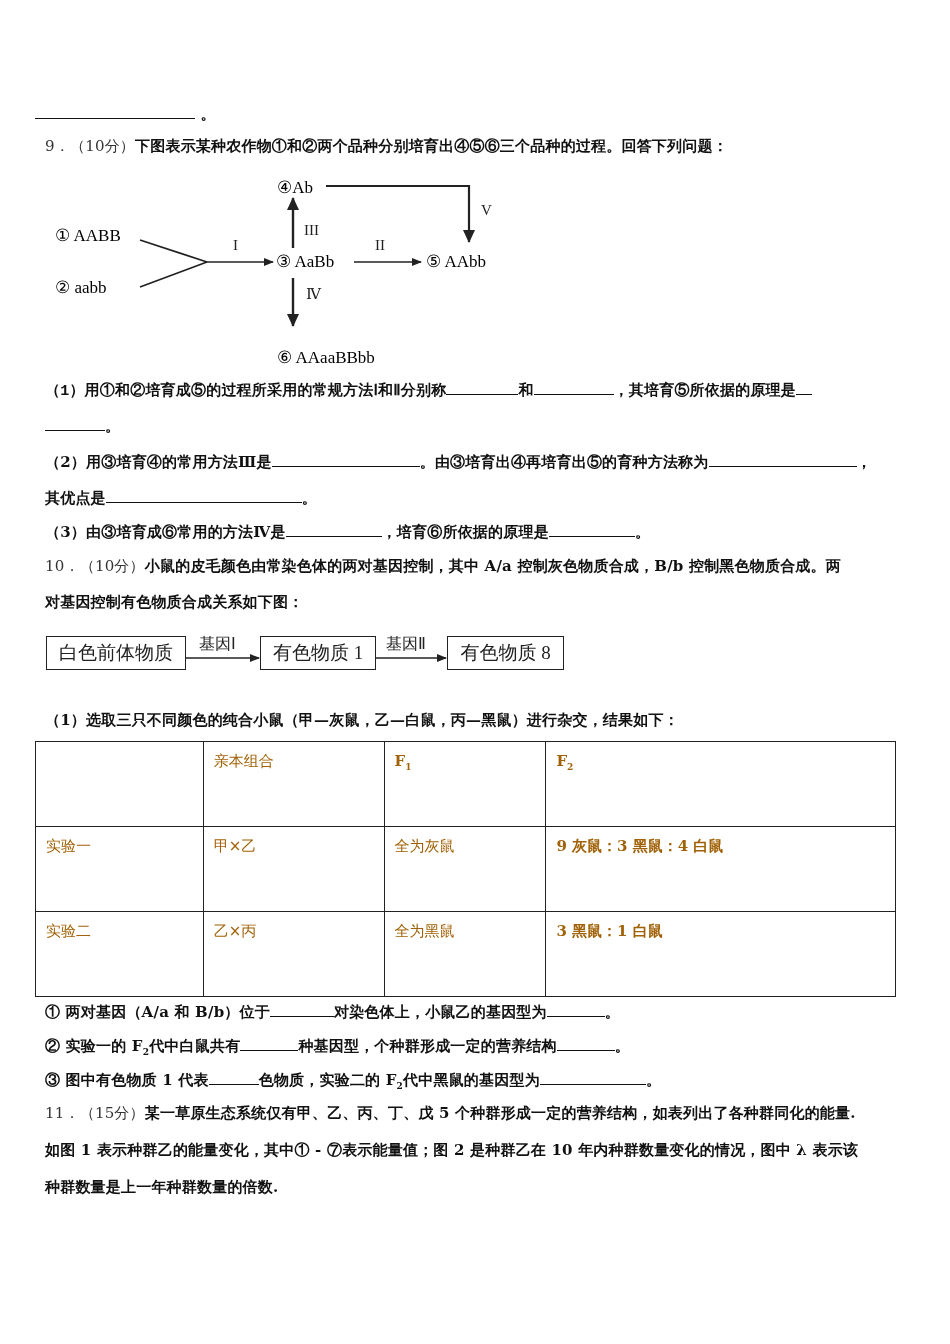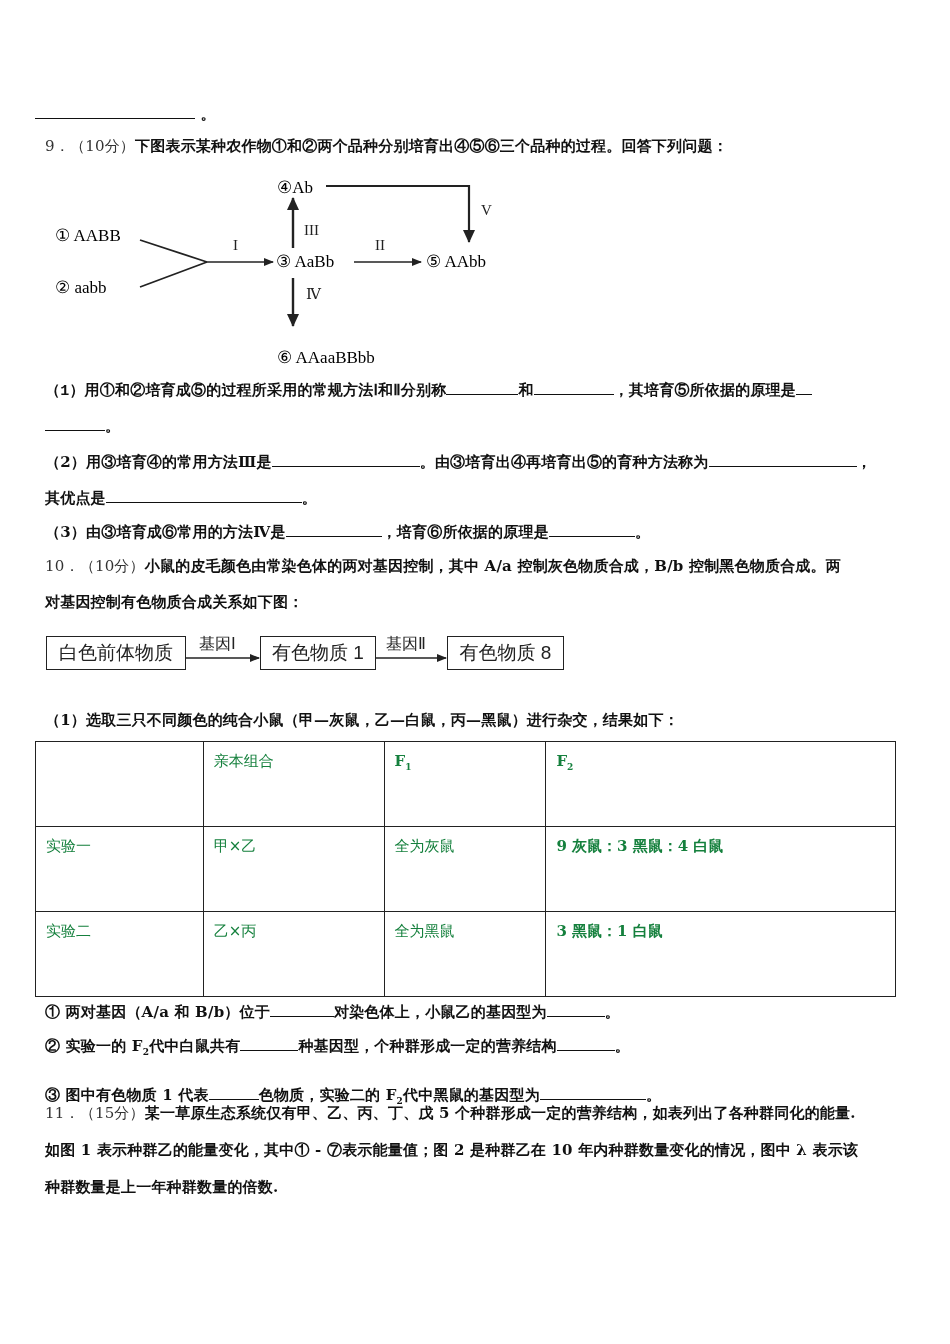--- a/index.html
+++ b/index.html
@@ -9,27 +9,27 @@
   .line { font-size:15px; font-weight:bold; letter-spacing:0.2px; }
   .qnum { font-weight:normal; color:#333; }
   .blank { display:inline-block; border-bottom:1.3px solid #111; height:14px; vertical-align:baseline; }
   .dot { font-weight:bold; }
   
   .dg1 { position:absolute; left:0; top:0; width:950px; height:360px; pointer-events:none; }
   .gen { position:absolute; font-family:"Liberation Serif","DejaVu Serif",serif; font-size:17px; color:#000000; white-space:nowrap; }
   .roman { position:absolute; font-family:"Liberation Serif","DejaVu Serif",serif; font-size:15px; color:#222; }
   
   .fbox { position:absolute; border:1.5px solid #222; height:34px; box-sizing:border-box;
-          font-family:Liberation Sans, sans-serif; font-size:19px; color:#222;
+          font-family:Liberation Serif, serif; font-size:19px; color:#222;
           display:flex; align-items:center; justify-content:center; }
   .flabel { position:absolute; font-family:"DejaVu Sans","Liberation Sans",sans-serif; font-size:16px; color:#222; }
   
   table.exp { position:absolute; left:35px; top:741px; border-collapse:collapse; width:861px; }
   table.exp td { border:1.5px solid #222; vertical-align:top; padding:10px 10px; height:64px;
-                 font-family:"DejaVu Sans","Liberation Sans",sans-serif; font-size:15px; color:#15803d; }
+                 font-family:"DejaVu Sans","Liberation Sans",sans-serif; font-size:15px; color:#a16207; }
   table.exp td.b { font-family:"DejaVu Serif","Liberation Serif",serif; font-weight:bold; }
   sub { font-size:9px; }
 </style>
 </head>
 <body>
 
 <div class="abs line" style="left:35px;top:104px;">
   <span class="blank" style="width:160px;"></span>
   <span class="dot">。</span>
 </div>
@@ -143,21 +143,21 @@
   </tr>
 </tbody>
   </table>
 
 <div class="abs line" style="left:45px;top:1002px;">
   <span>① 两对基因（A/a 和 B/b）位于</span><span class="blank" style="width:64px;"></span><span>对染色体上，小鼠乙的基因型为</span><span class="blank" style="width:58px;"></span><span>。</span>
 </div>
 <div class="abs line" style="left:45px;top:1036px;">
   <span>② 实验一的 F</span><sub>2</sub><span>代中白鼠共有</span><span class="blank" style="width:58px;"></span><span>种基因型，个种群形成一定的营养结构</span><span class="blank" style="width:58px;"></span><span>。</span>
 </div>
-<div class="abs line" style="left:45px;top:1070px;margin-top:15px;">
+<div class="abs line" style="left:45px;top:1070px;">
   <span>③ 图中有色物质 1 代表</span><span class="blank" style="width:50px;"></span><span>色物质，实验二的 F</span><sub>2</sub><span>代中黑鼠的基因型为</span><span class="blank" style="width:106px;"></span><span>。</span>
 </div>
 
 <div class="abs line" style="left:45px;top:1104px;">
   <span class="qnum">11．</span><span class="qnum">（15分）</span><span>某一草原生态系统仅有甲、乙、丙、丁、戊 5 个种群形成一定的营养结构，如表列出了各种群同化的能量.</span>
 </div>
 <div class="abs line" style="left:45px;top:1141px;">
   <span>如图 1 表示种群乙的能量变化，其中① - ⑦表示能量值；图 2 是种群乙在 10 年内种群数量变化的情况，图中 λ 表示该</span>
 </div>
 <div class="abs line" style="left:45px;top:1178px;">

